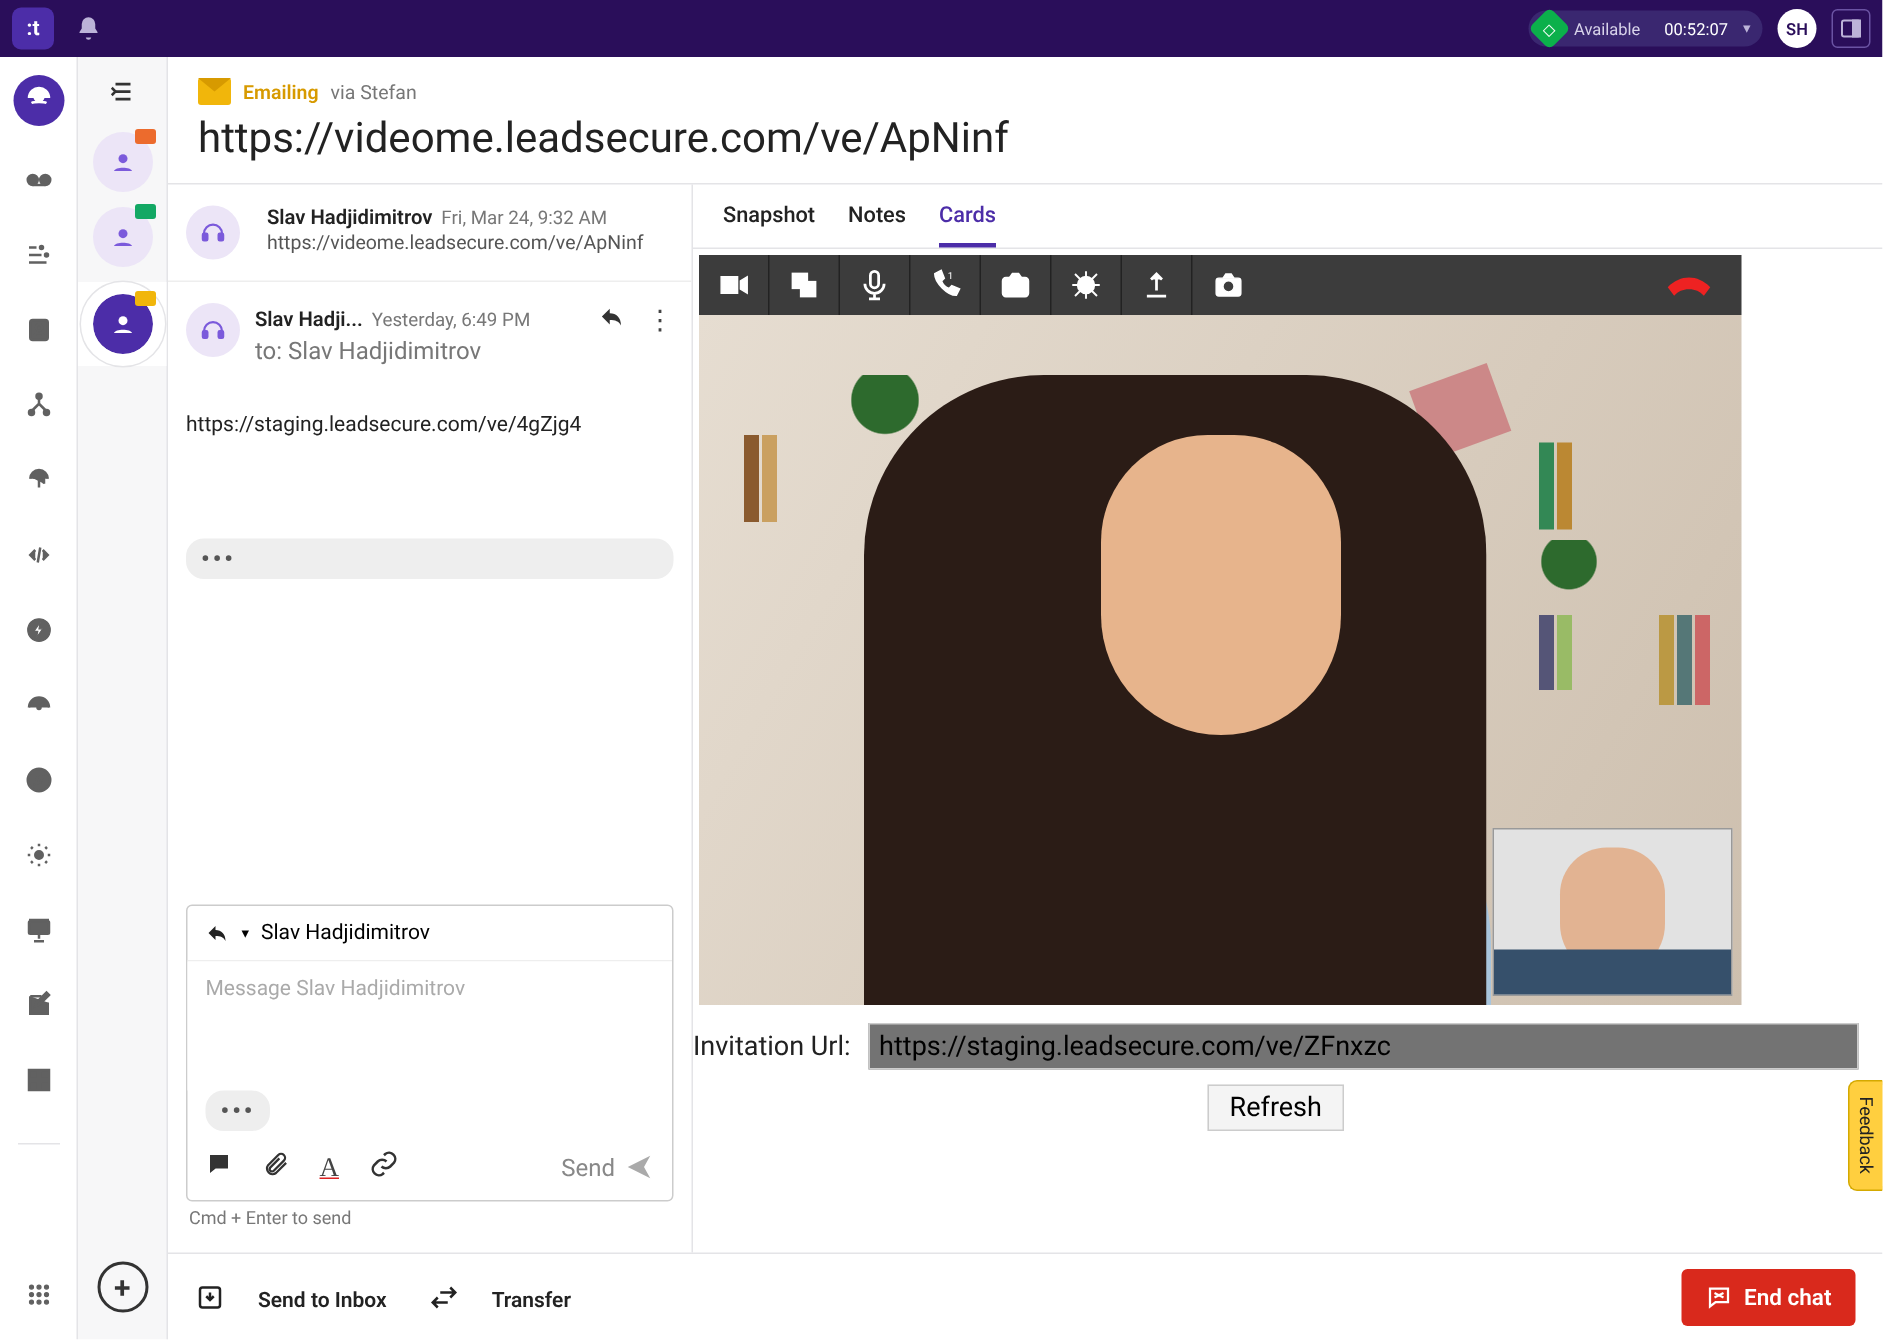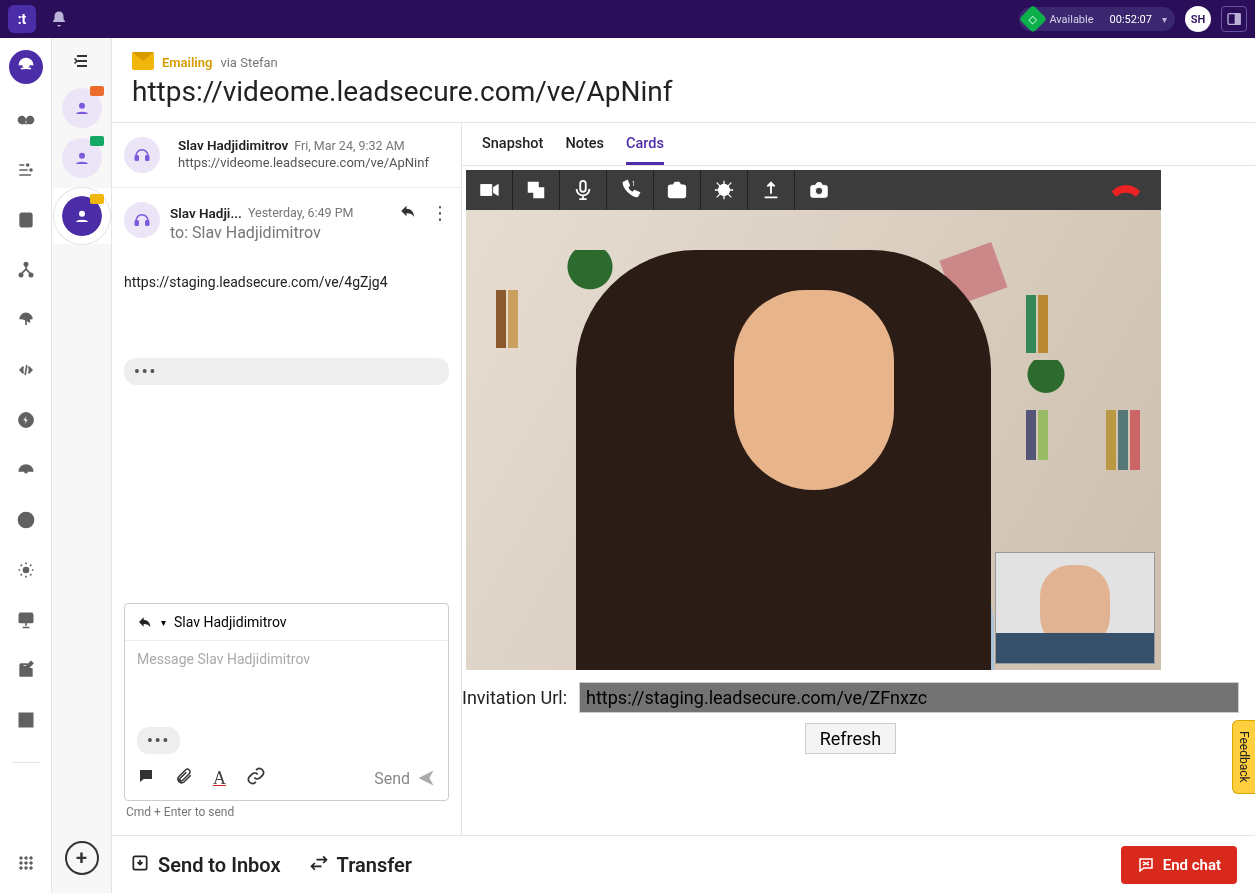--- a/index.html
+++ b/index.html
@@ -105,21 +105,21 @@
   .pip .pip-head { position:absolute; left:50%; top:12px; transform:translateX(-50%); width:70px; height:86px; background:#e2b392; border-radius:40px 40px 45px 45px;}
   .pip .pip-shirt { position:absolute; bottom:0; left:0; right:0; height:30px; background:#36506b;}
   .bookrows { position:absolute; inset:0; }
   .book { position:absolute; width:10px; background:#c08040; }
   .inv-row { display:flex; align-items:center; gap:12px; margin-top:12px; font-size:18px; color:#222;}
   .inv-row input { flex:1; font-size:18px; padding:4px 6px; border:1px solid #ccc; background:#737373;}
   .refresh-btn { margin:10px auto 0; display:block; padding:4px 14px; font-size:18px; border:1px solid #ccc; background:#f4f4f4; cursor:pointer;}
   
   
   .footer { height:58px; border-top:1px solid #e4e4e7; display:flex; align-items:center; padding:0 18px; gap:28px;}
-  .foot-btn { display:flex; align-items:flex-start; gap:8px; font-size:20px; font-weight:600; color:#222; cursor:pointer;}
+  .foot-btn { display:flex; align-items:flex-end; gap:22px; font-size:14px; font-weight:600; color:#222; cursor:pointer;}
   .foot-btn svg{ width:20px; height:20px; stroke:#222; fill:none; stroke-width:2;}
   .endchat { margin-left:auto; background:#d9291c; color:#fff; border:none; padding:10px 16px; border-radius:4px; display:flex; align-items:center; gap:8px; font-size:15px; font-weight:600; cursor:pointer;}
   .endchat svg { width:18px; height:18px; fill:#fff;}
 
   .feedback-tab { position:fixed; right:0; top:720px; background:#ffcf3f; color:#222; writing-mode:vertical-rl; padding:10px 4px; border-radius:6px 0 0 6px; font-size:12px; cursor:pointer; border:1px solid #d4a900; border-right:none;}
 </style>
 </head>
 <body>
 
 <div class="topbar">

